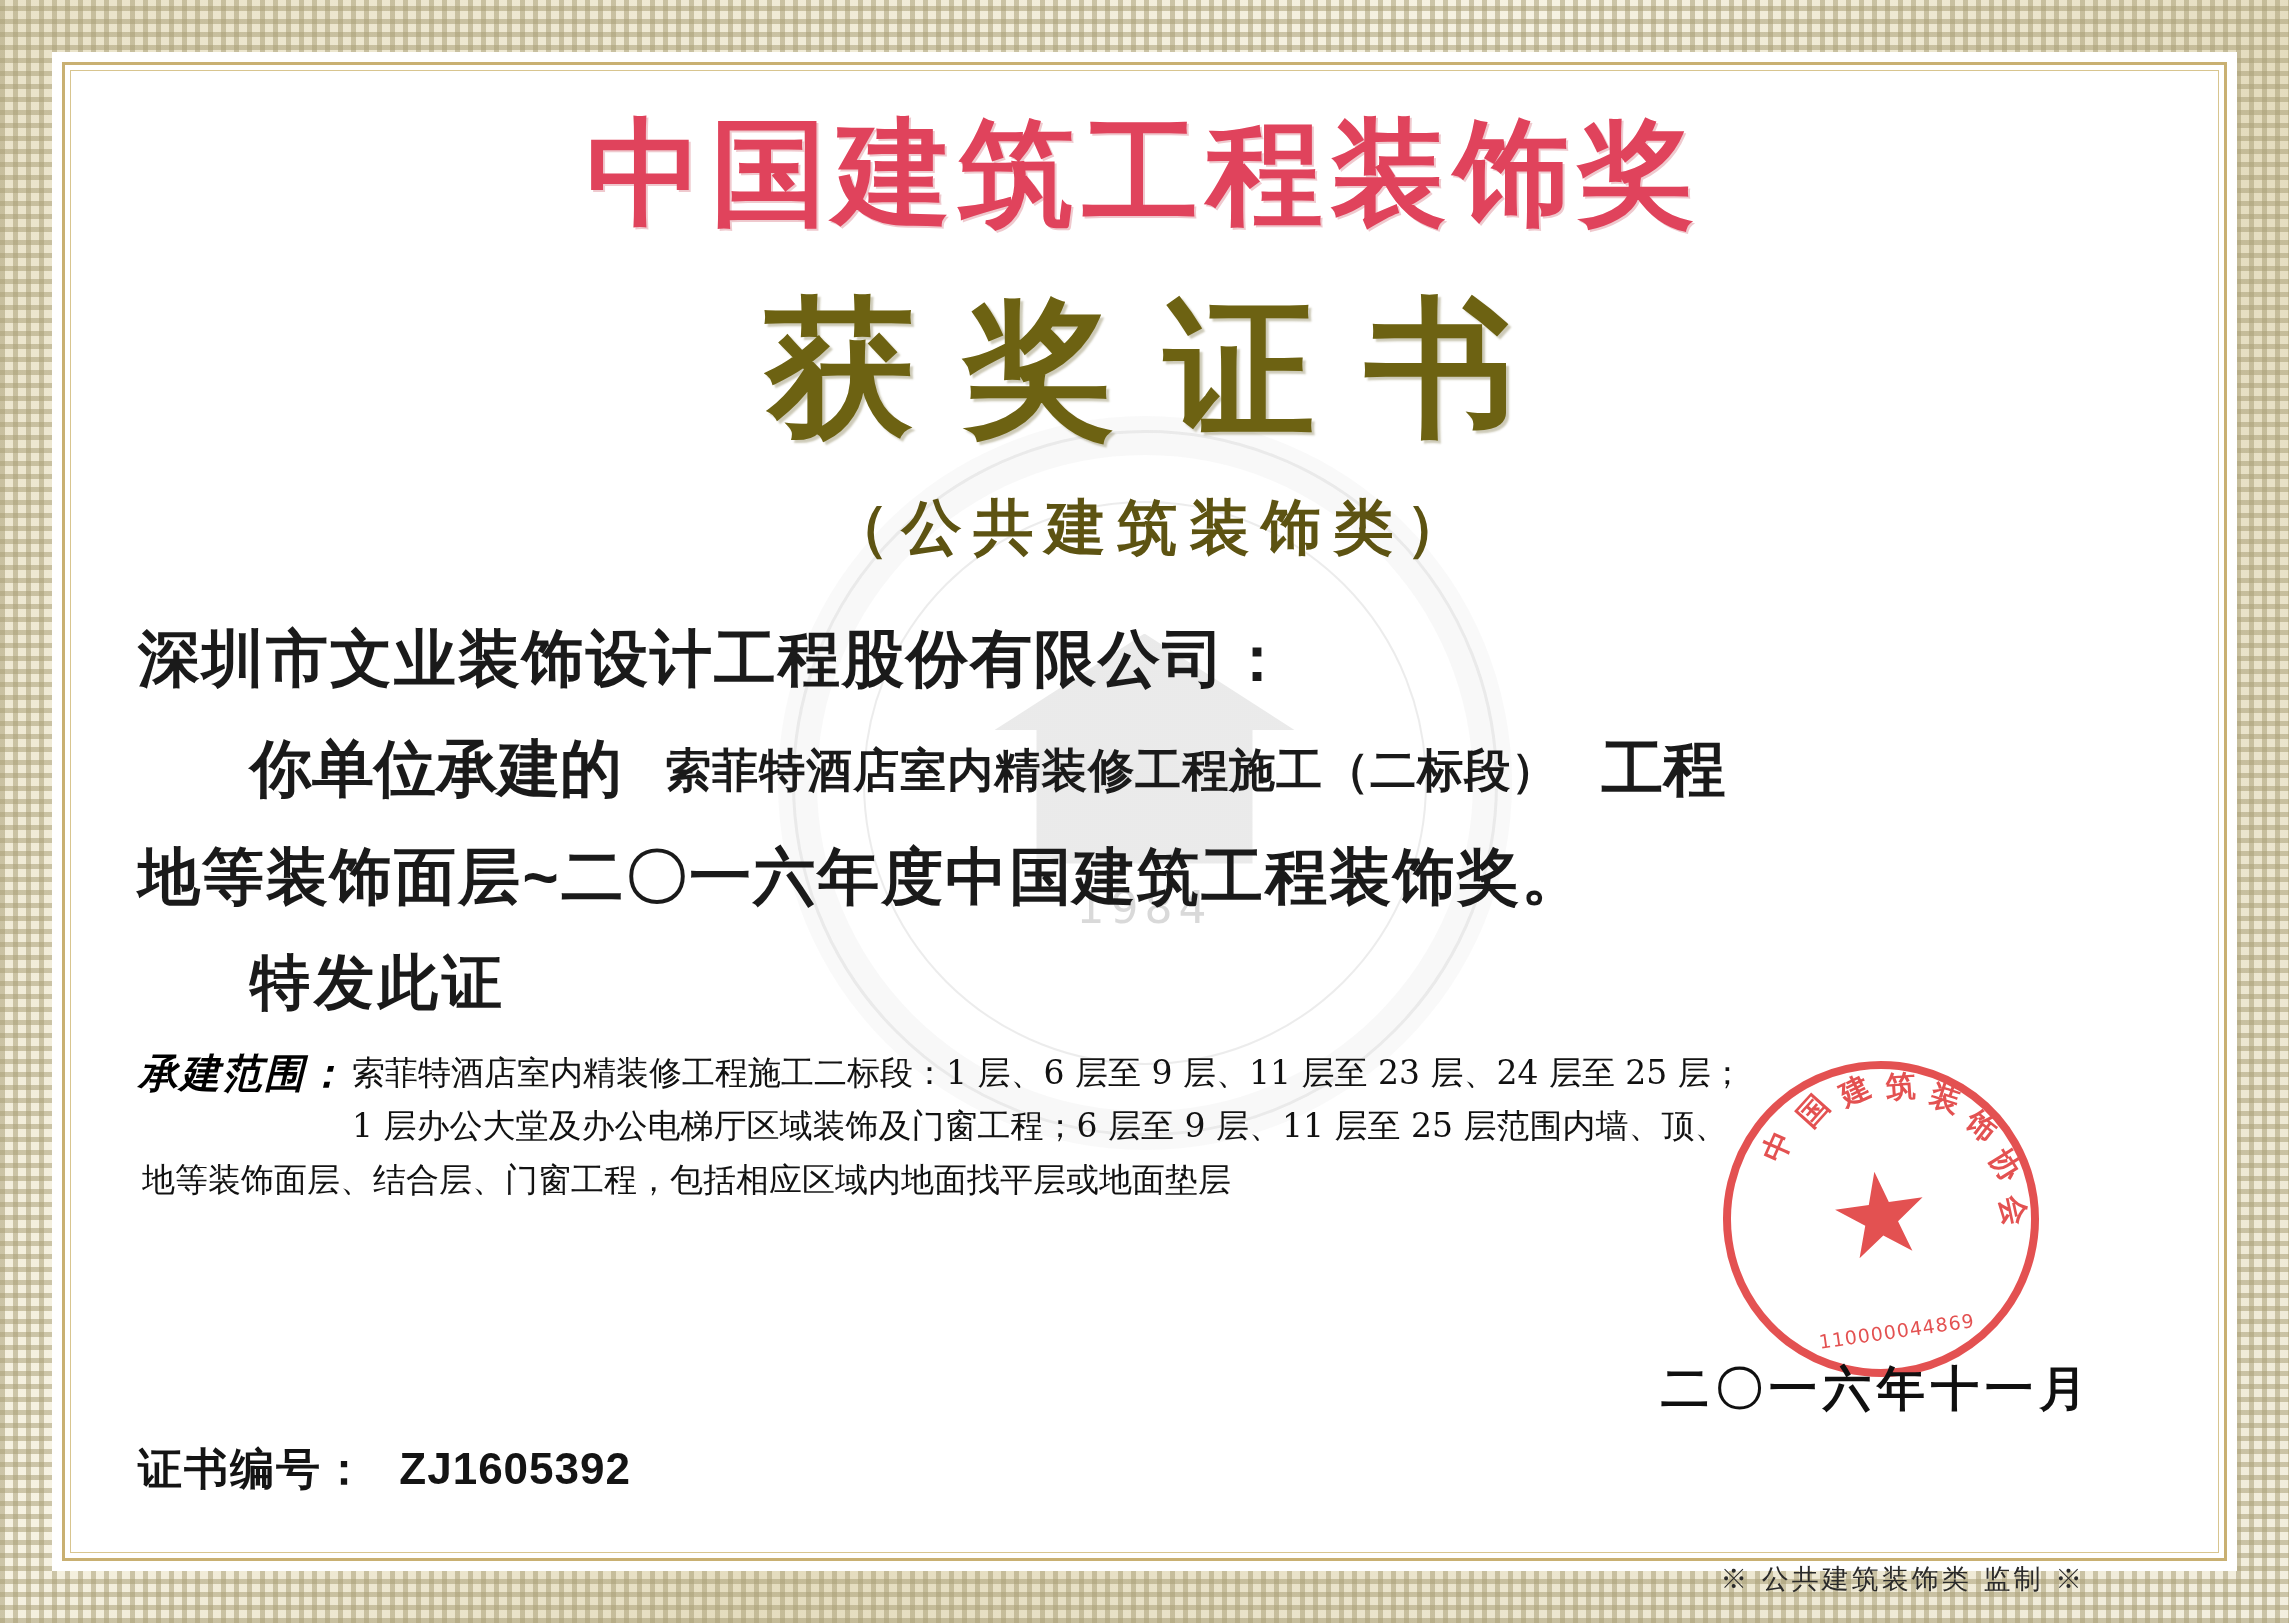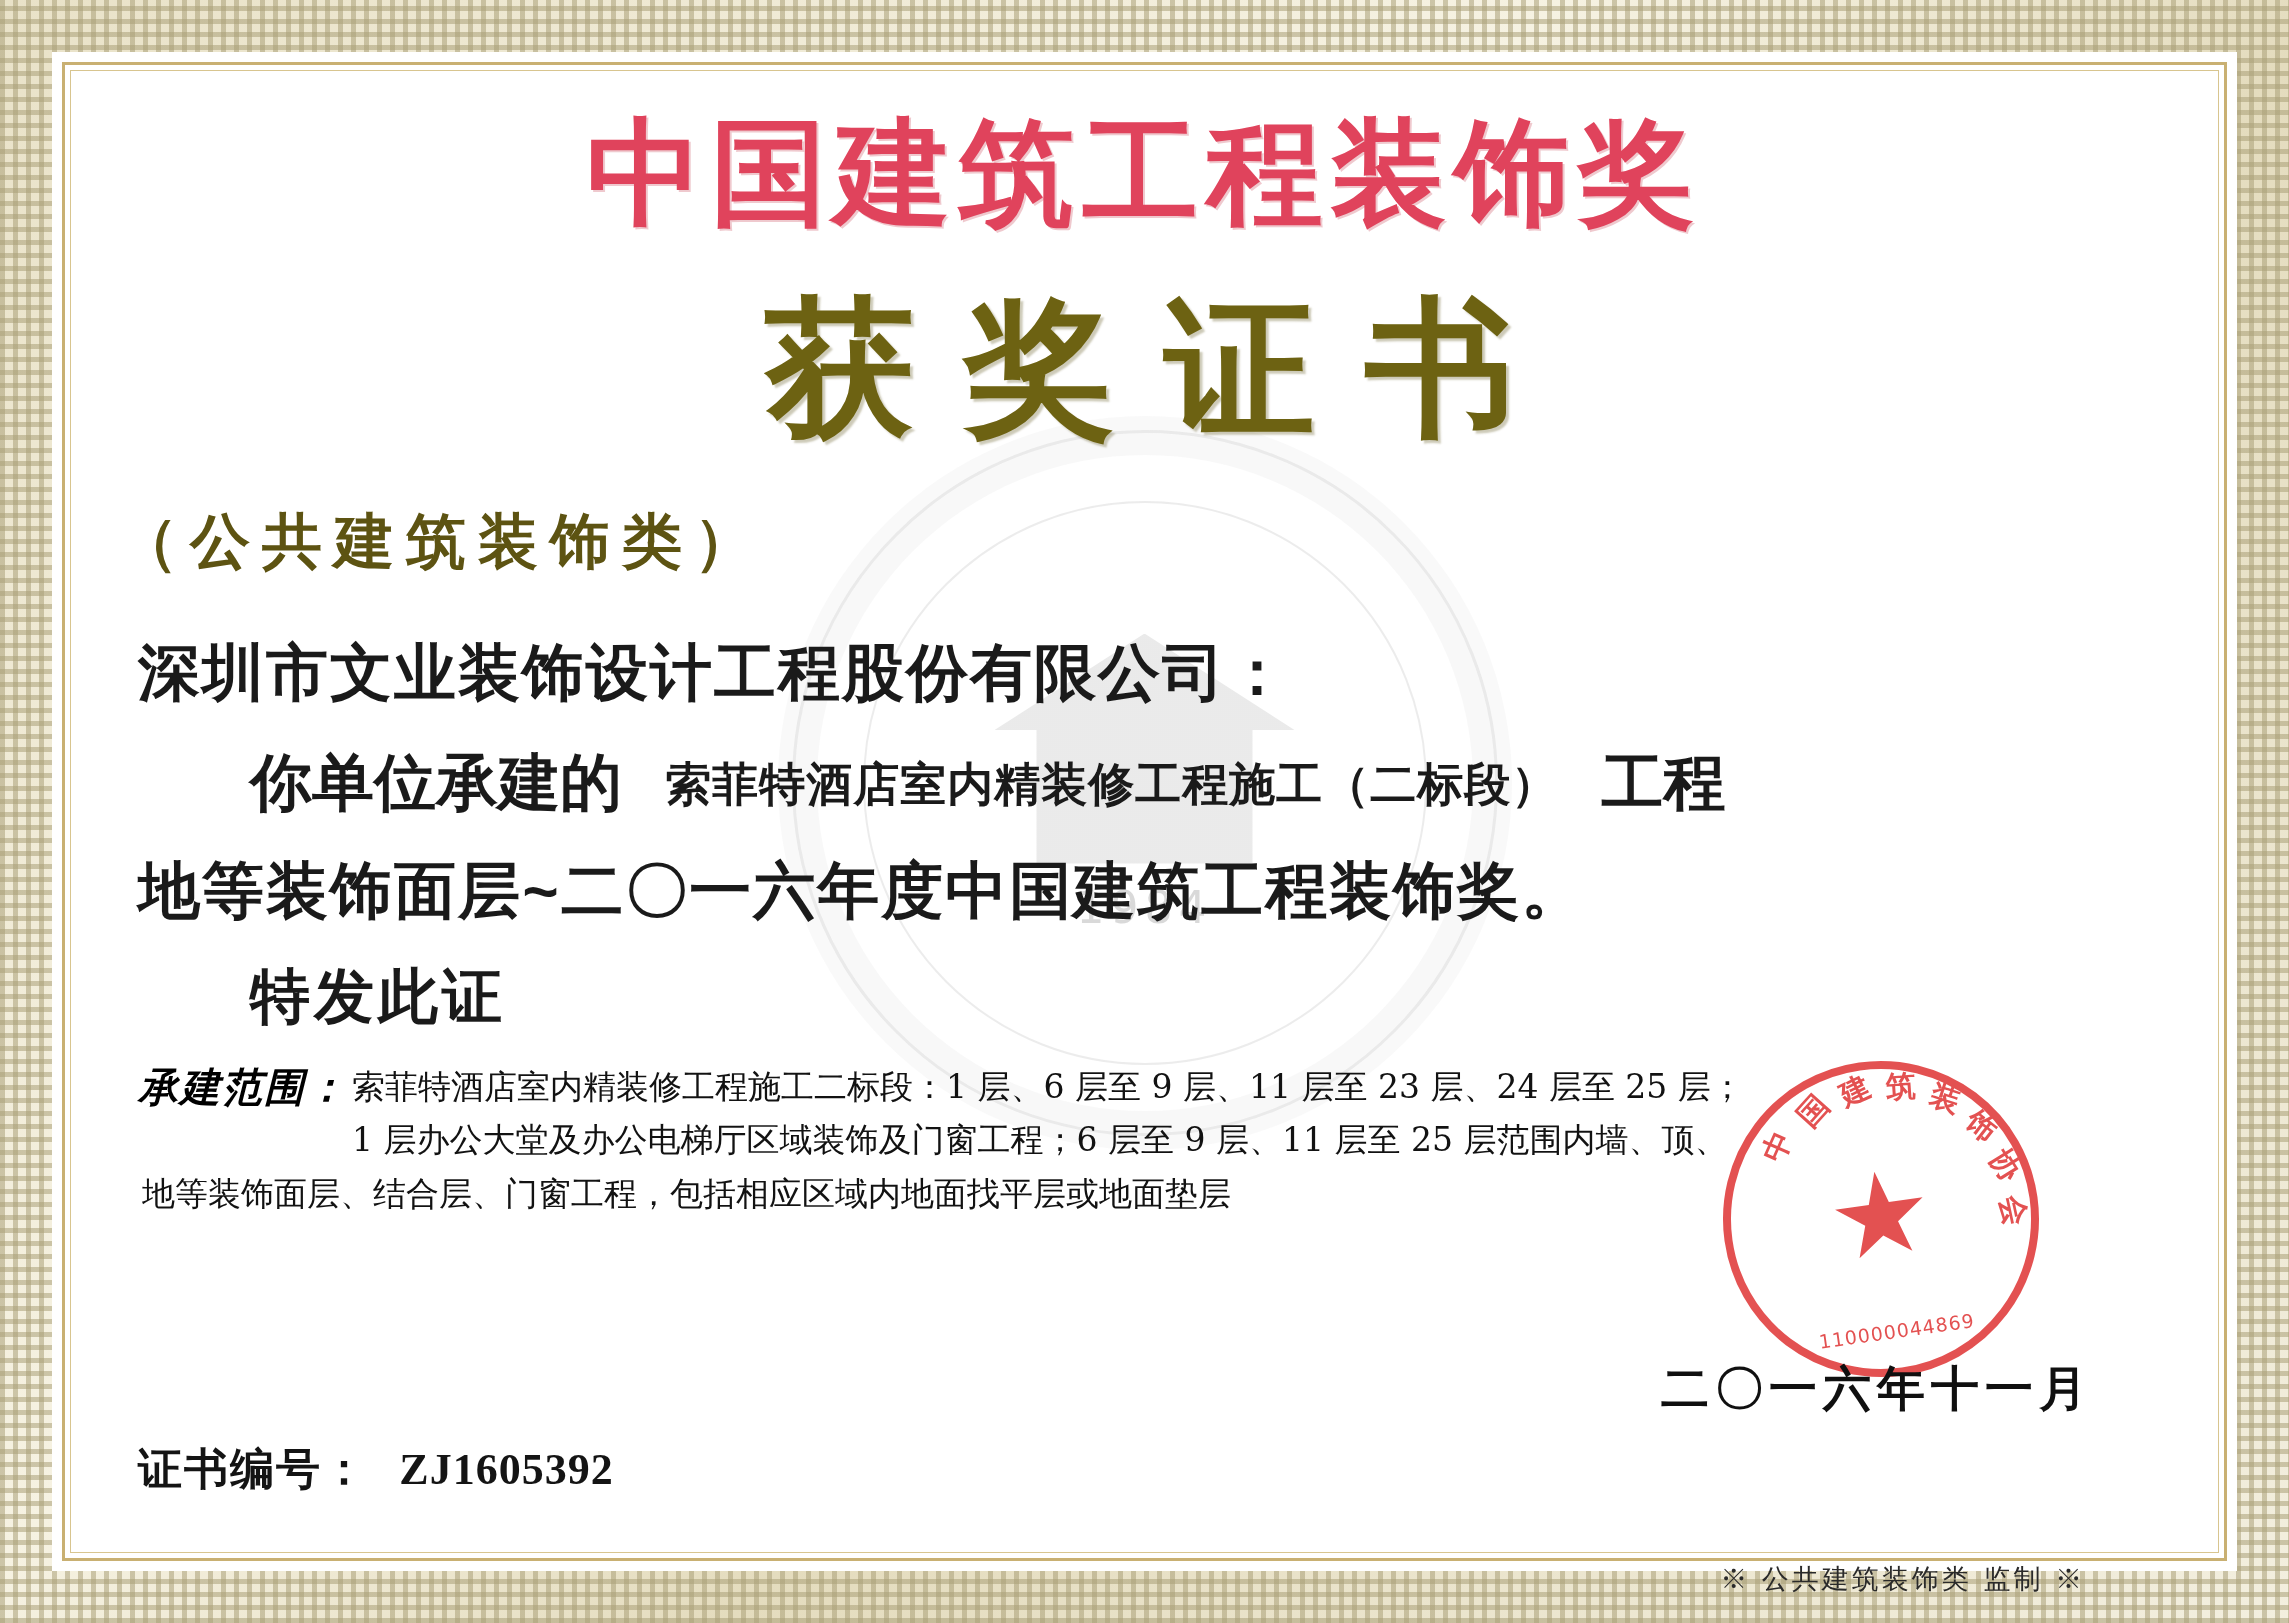--- a/index.html
+++ b/index.html
@@ -100,27 +100,27 @@
     font-family:"DejaVu Serif","Liberation Serif",serif;
     font-weight:bold;
     font-size:150px;
     letter-spacing:50px;
     color:#6d6212;
     text-shadow:3px 3px 2px rgba(90,80,20,.3);
     margin-top:18px;
     margin-left:40px;
   }
   .category{
-    text-align:left;
+    text-align:center;
     font-family:"DejaVu Serif","Liberation Serif",serif;
     font-weight:bold;
     font-size:60px;
     letter-spacing:12px;
     color:#5d5312;
-    margin-top:30px;
+    margin-top:16px;
     margin-left:18px;
   }
 
   .body-block{
     margin-top:48px;
     color:#1a1a1a;
     font-family:Liberation Mono, monospace;
   }
   .recipient{
     font-size:62px;
@@ -186,21 +186,21 @@
   .cert-no{
     position:absolute;
     left:38px;bottom:28px;
     font-size:44px;
     font-weight:bold;
     letter-spacing:2px;
     font-family:"DejaVu Serif","Liberation Serif",serif;
     color:#141414;
   }
   .cert-no .num{
-    font-family:Liberation Serif, serif;
+    font-family:Liberation Sans, sans-serif;
     letter-spacing:1px;
     margin-left:14px;
   }
 
   
   .seal{
     position:absolute;
     right:150px;bottom:150px;
     width:300px;height:300px;
     border-radius:50%;

